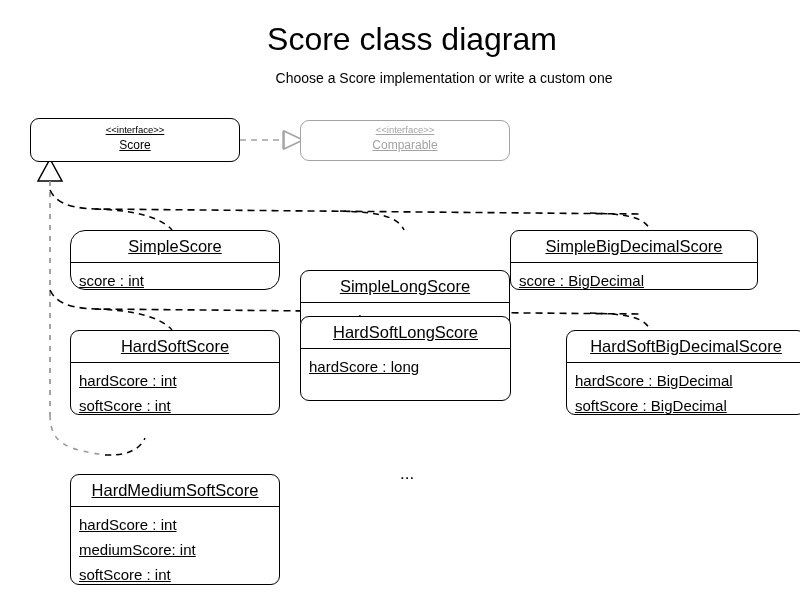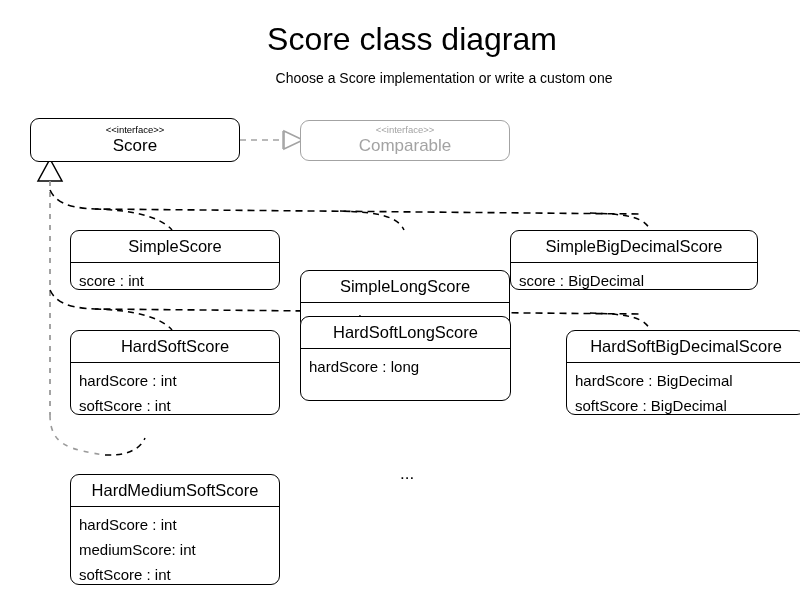--- a/index.html
+++ b/index.html
@@ -57,20 +57,21 @@
   }
 
   
   .uml-box {
     position: absolute;
     box-sizing: border-box;
     border: 1.4px solid #000;
     border-radius: 9px;
     background: #ffffff;
     overflow: hidden;
+    text-decoration: underline;
   }
   .uml-box.muted {
     border-color: #a3a3a3;
     color: #a3a3a3;
   }
   .box-header {
     box-sizing: border-box;
     width: 100%;
     text-align: center;
     padding: 2px 4px 3px 4px;
@@ -79,21 +80,21 @@
     align-items: center;
     justify-content: center;
   }
   .stereotype {
     font-size: 9.5px;
     line-height: 11px;
     letter-spacing: 0px;
     white-space: nowrap;
   }
   .class-name {
-    font-size: 17px;
+    font-size: 12px;
     line-height: 21px;
     white-space: nowrap;
   }
   .uml-box.muted .class-name,
   .uml-box.muted .stereotype {
     color: #a3a3a3;
   }
   .divider {
     height: 0;
     border-top: 1.4px solid #000;
@@ -178,21 +179,21 @@
     </div>
   </div>
 
   <div class="uml-box muted" style="left:300px; top:120px; width:210px; height:41px;">
     <div class="box-header" style="height:100%;">
       <div class="stereotype">&lt;&lt;interface&gt;&gt;</div>
       <div class="class-name">Comparable</div>
     </div>
   </div>
 
-  <div class="uml-box class-box" style="left:70px; top:230px; width:210px; height:60px;">
+  <div class="uml-box class-box" style="left:70px; top:230px; width:210px; height:60px;border-radius:15px;">
     <div class="box-header">
       <div class="class-name">SimpleScore</div>
     </div>
     <div class="divider"></div>
     <div class="attrs">
       <div class="attr">score : int</div>
     </div>
   </div>
 
   <div class="uml-box class-box" style="left:300px; top:230px; width:210px; height:60px;margin-top:40px;">

